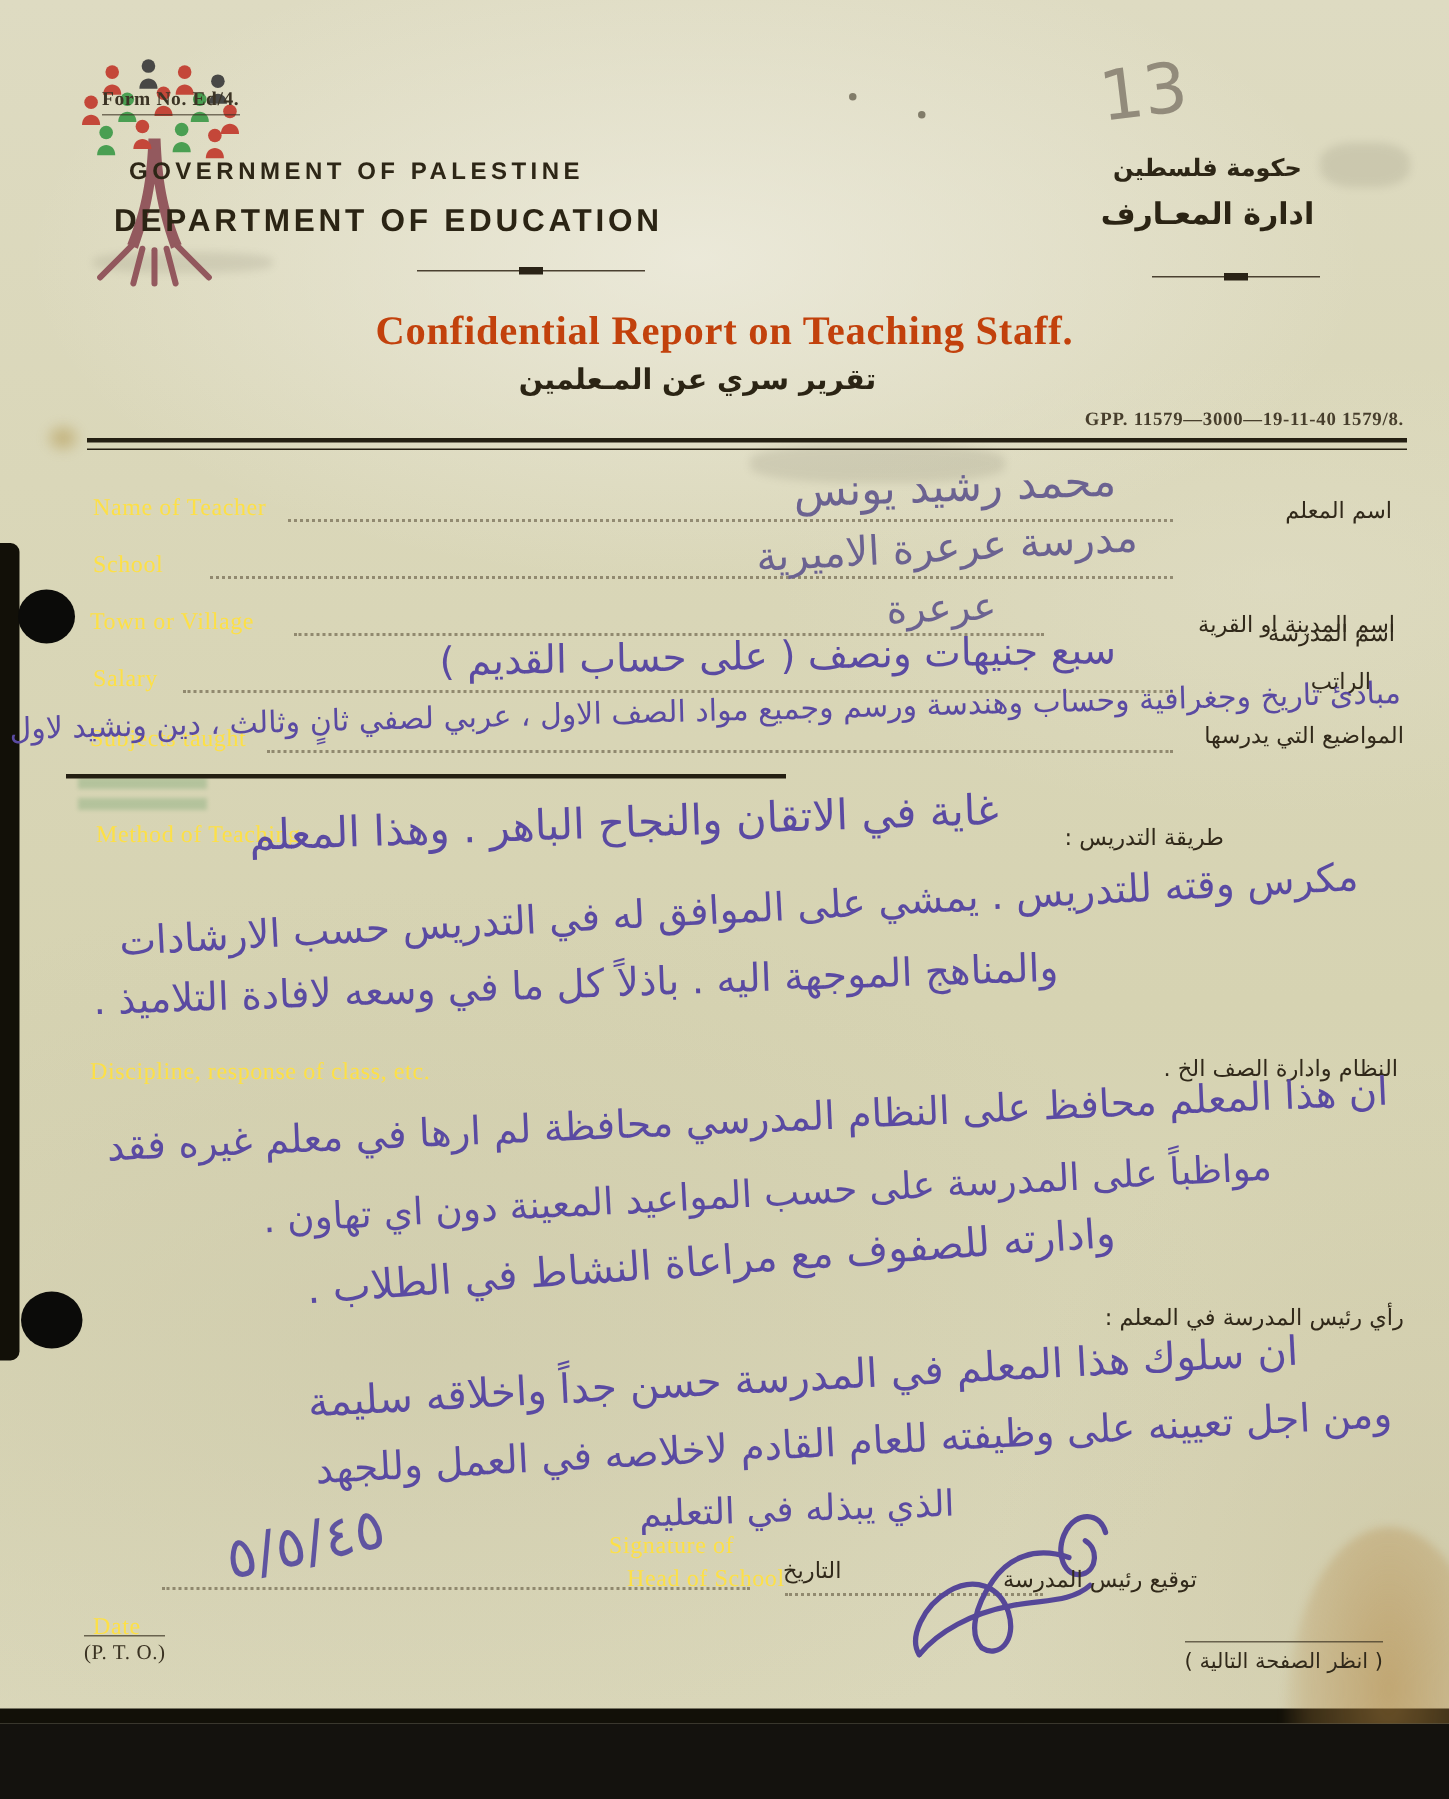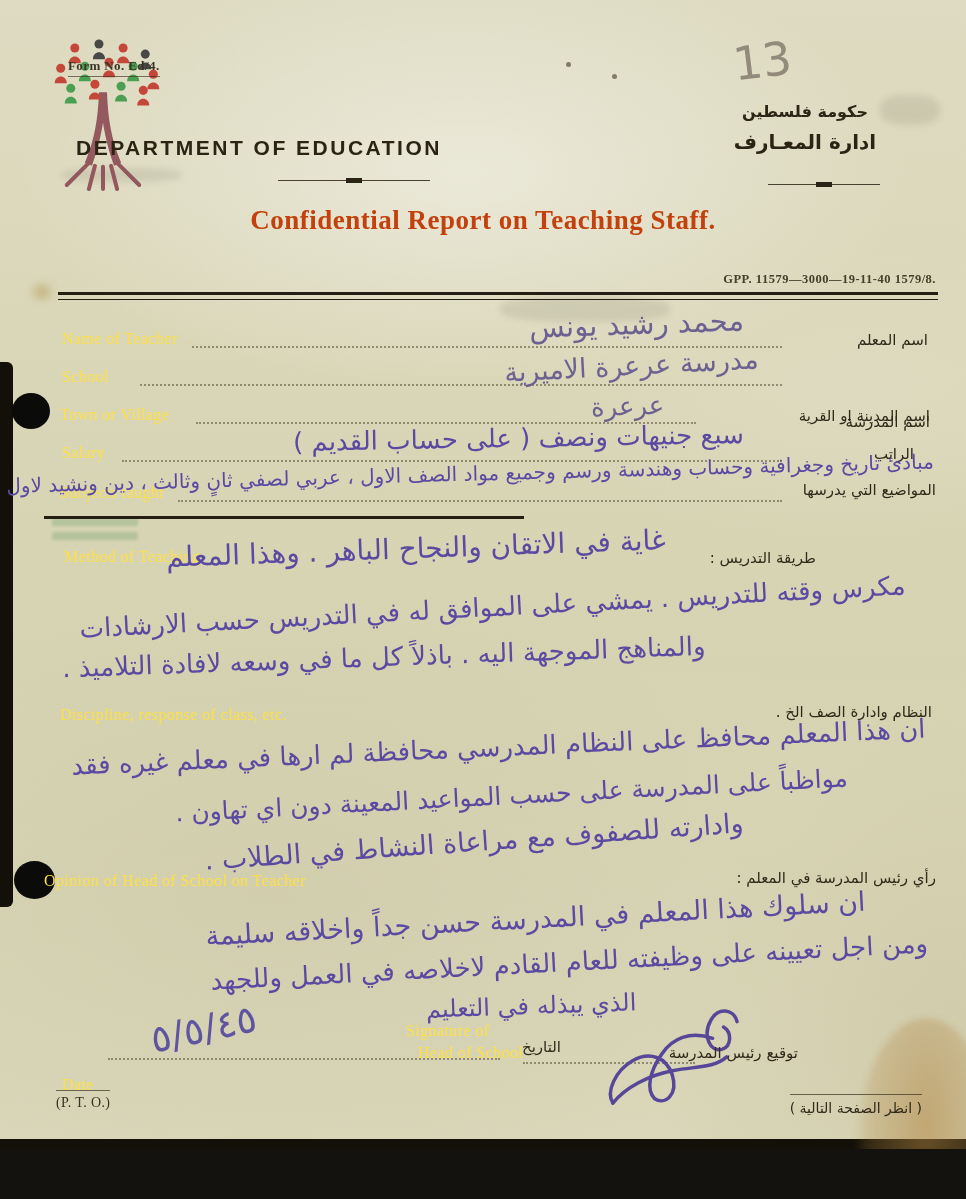--- a/index.html
+++ b/index.html
@@ -159,28 +159,30 @@
           <path d="M70 65 C70 56 82 56 82 65 Z"></path>
         </g>
       <g fill="#c23b2e">
           <circle cx="98" cy="54" r="4.5"></circle>
           <path d="M92 69 C92 60 104 60 104 69 Z"></path>
         </g>
     </g>
   </svg>
 
   <div id="form-no" class="en-print">Form No. Ed/4.</div>
+  <div id="gov-en" class="en-print sans">GOVERNMENT OF PALESTINE</div>
   <div id="dept-en" class="en-print sans">DEPARTMENT OF EDUCATION</div>
   <div id="gov-ar" class="ar-print">حكومة فلسطين</div>
   <div id="dept-ar" class="ar-print">ادارة المعـارف</div>
   <div id="dash-en" class="dash-rule"></div>
   <div id="dash-ar" class="dash-rule"></div>
   <div id="page-num">13</div>
 
   <div id="title-en" class="en-print">Confidential Report on Teaching Staff.</div>
+  <div id="title-ar" class="ar-print">تقرير سري عن المـعلمين</div>
   <div id="print-ref">GPP. 11579—3000—19-11-40  1579/8.</div>
   <div id="rule-double-a" class="rule"></div>
   <div id="rule-double-b" class="rule"></div>
 
   <div class="en-print" style="left:62px;top:330px;">Name of Teacher</div>
   <div class="dotline" style="left:192px;top:346px;width:590px;"></div>
   <div class="ar-print" style="right:38px;top:331px;">اسم المعلم</div>
   <div class="hw hw-soft" style="right:222px;top:308px;font-size:29px;transform:rotate(-2deg);">محمد رشيد يونس</div>
 
   <div class="en-print" style="left:62px;top:368px;text-align:right;">School</div>
@@ -210,21 +212,20 @@
   <div class="hw" style="right:300px;top:533px;font-size:28px;transform:rotate(-2deg);">غاية في الاتقان والنجاح الباهر . وهذا المعلم</div>
   <div class="hw" style="right:60px;top:593px;font-size:26px;transform:rotate(-3deg);">مكرس وقته للتدريس . يمشي على الموافق له في التدريس حسب الارشادات</div>
   <div class="hw" style="right:260px;top:643px;font-size:26px;transform:rotate(-2deg);">والمناهج الموجهة اليه . باذلاً كل ما في وسعه لافادة التلاميذ .</div>
 
   <div class="en-print" style="left:60px;top:706px;">Discipline, response of class, etc.</div>
   <div class="ar-print" style="right:34px;top:703px;">النظام وادارة الصف الخ .</div>
   <div class="hw" style="right:40px;top:733px;font-size:26px;transform:rotate(-2.5deg);">ان هذا المعلم محافظ على النظام المدرسي محافظة لم ارها في معلم غيره فقد</div>
   <div class="hw" style="right:118px;top:782px;font-size:25px;transform:rotate(-3deg);">مواظباً على المدرسة على حسب المواعيد المعينة دون اي تهاون .</div>
   <div class="hw" style="right:222px;top:826px;font-size:27px;transform:rotate(-4deg);">وادارته للصفوف مع مراعاة النشاط في الطلاب .</div>
 
-  <div class="en-print" style="left:44px;top:872px;">Opinion of Head of School on Teacher</div>
   <div class="ar-print" style="right:30px;top:869px;">رأي رئيس المدرسة في المعلم :</div>
   <div class="hw" style="right:100px;top:903px;font-size:27px;transform:rotate(-3deg);">ان سلوك هذا المعلم في المدرسة حسن جداً واخلاقه سليمة</div>
   <div class="hw" style="right:38px;top:948px;font-size:26px;transform:rotate(-3deg);">ومن اجل تعيينه على وظيفته للعام القادم لاخلاصه في العمل وللجهد</div>
   <div class="hw" style="right:330px;top:993px;font-size:24px;transform:rotate(-2deg);">الذي يبذله في التعليم</div>
 
   <div class="en-print" style="left:62px;top:1076px;text-align:center;">Date</div>
   <div class="dotline" style="left:108px;top:1058px;width:392px;"></div>
   <div id="date-hw" class="hw">٥/٥/٤٥</div>
   <div class="ar-print" style="left:522px;top:1038px;">التاريخ</div>
 

